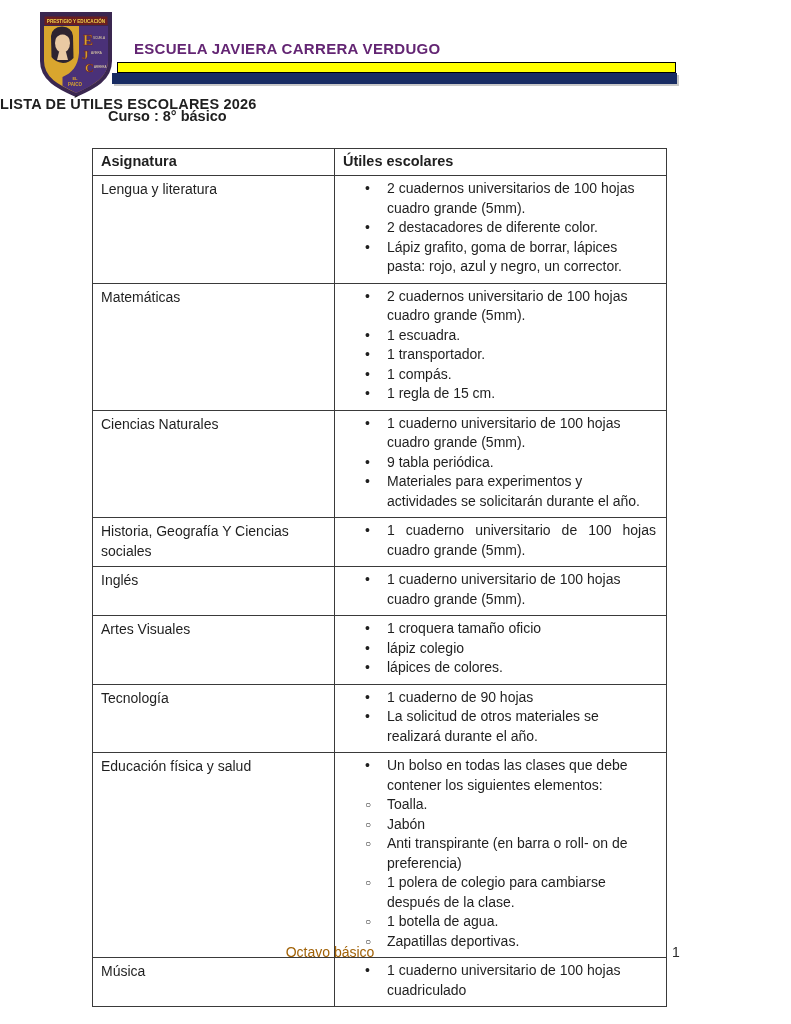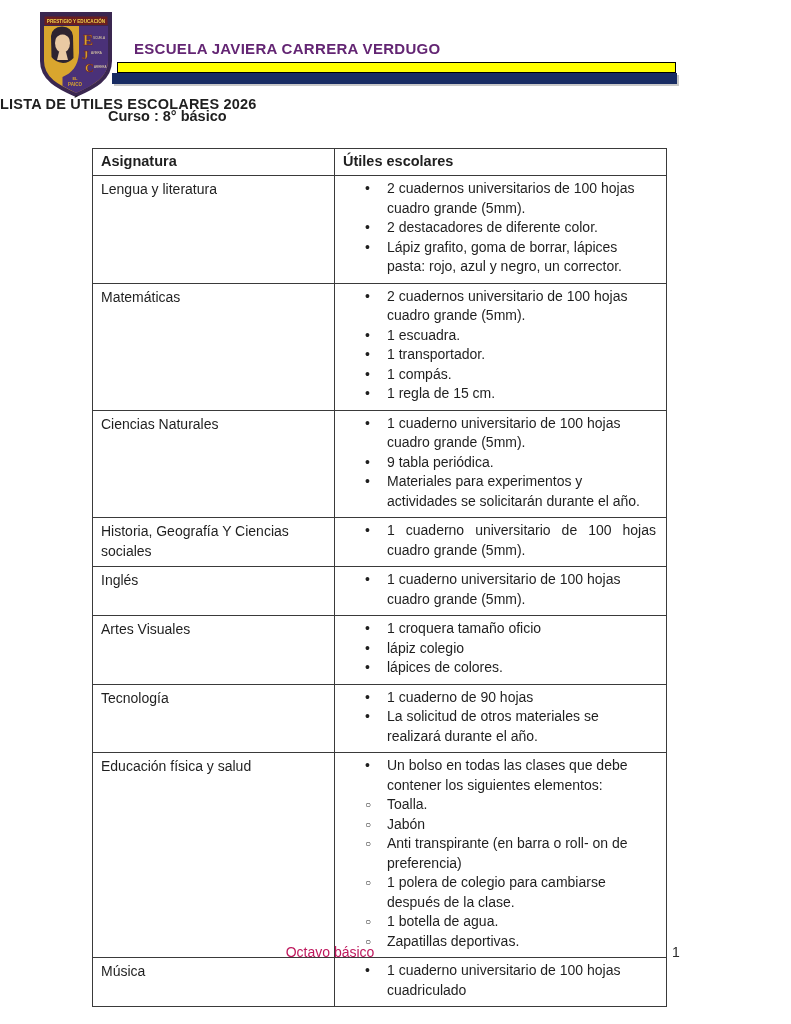--- a/index.html
+++ b/index.html
@@ -52,21 +52,21 @@
     padding:3px 8px 5px 8px; font-size:14px; line-height:20px;
   }
   td.items { padding:3px 10px 6px 0; font-size:14px; }
   .item { display:flex; padding-left:30px; line-height:19.5px; }
   .marker { flex:0 0 22px; width:22px; }
   .marker.circle { font-size:10px; line-height:19.5px; }
   .text { flex:1; }
   .item.justify .text { text-align:justify; }
   .footer-text {
     position:absolute; top:944px; left:0; width:660px;
-    text-align:center; font-size:14px; color:#be185d;
+    text-align:center; font-size:14px; color:#a16207;
   }
   .page-num {
     position:absolute; top:944px; left:672px;
     font-size:14px; color:#2a2a2a;
   }
 </style>
 </head>
 <body>
 
 <div class="page">

